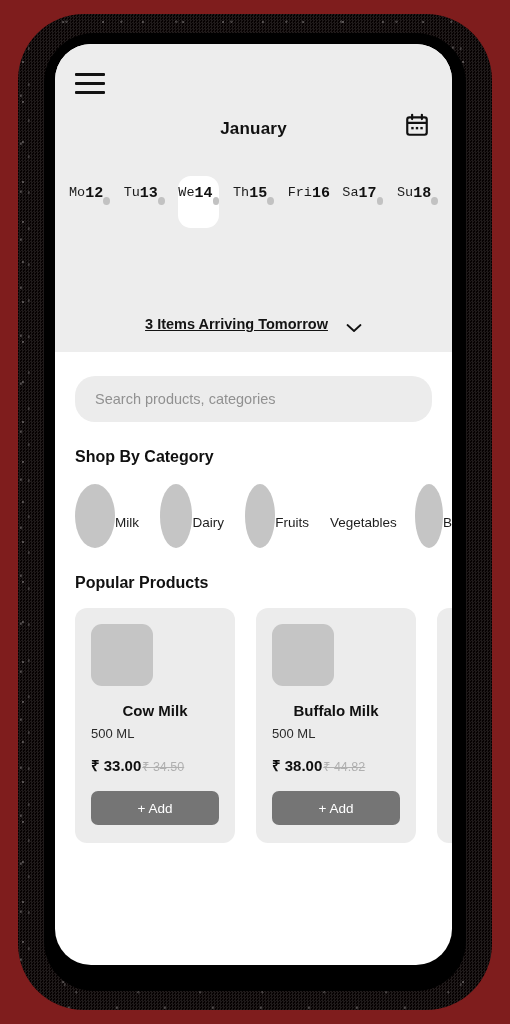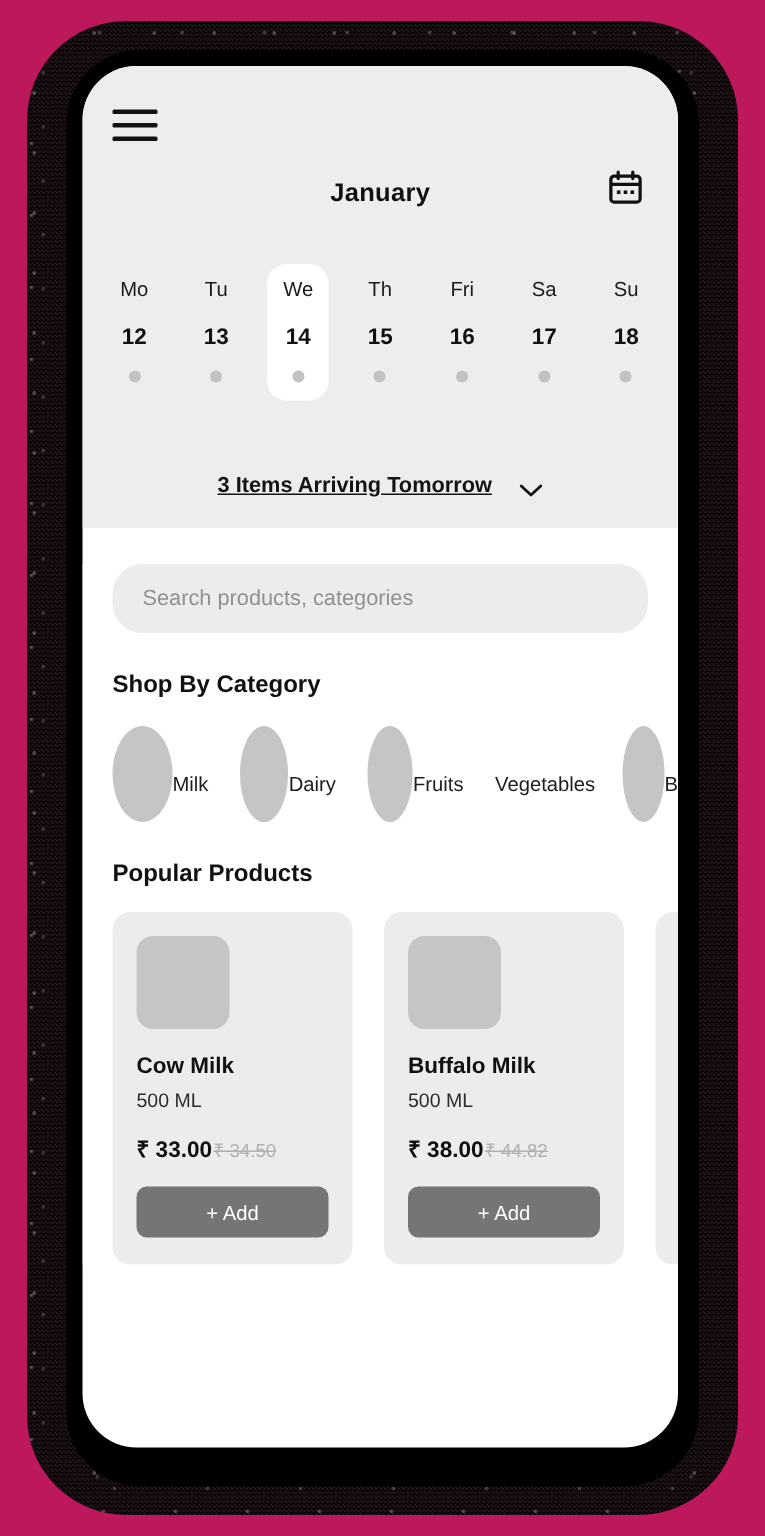--- a/index.html
+++ b/index.html
@@ -13,21 +13,21 @@
   body {
     font-family: "Liberation Sans", sans-serif;
     position: relative;
   }
 
   
   #phone-frame {
     position: absolute;
     left: 0; top: 0;
     width: 510px; height: 1024px;
-    background: #be185d;
+    background: #7f1d1d;
   }
   
   #frame-noise {
     position: absolute;
     left: 18px; top: 14px;
     width: 474px; height: 996px;
     border-radius: 66px;
     background:
       repeating-conic-gradient(#1a1a1a 0% 25%, #000 0% 50%) 0 0 / 3px 3px,
       radial-gradient(ellipse at 50% 50%, rgba(255,255,255,0.00) 58%, rgba(190,190,190,0.30) 74%, rgba(120,120,120,0.12) 86%, rgba(0,0,0,0) 96%);
@@ -114,23 +114,24 @@
     position: absolute;
     top: 132px; left: 14px; right: 14px;
     display: flex;
     justify-content: space-between;
   }
   .day-cell {
     width: 41px;
     padding: 9px 0 12px;
     border-radius: 13px;
     display: flex;
-    flex-direction: column;
+    flex-direction: row;
     align-items: center;
     cursor: pointer;
+    font-family: Liberation Mono, monospace;
   }
   .day-cell.selected { background: #ffffff; }
   .day-name {
     font-size: 13.5px;
     color: #1b1b1b;
     margin-bottom: 16px;
   }
   .day-num {
     font-size: 15px;
     font-weight: bold;
@@ -239,20 +240,21 @@
   .prod-img {
     width: 62px; height: 62px;
     border-radius: 11px;
     background: #c5c5c5;
   }
   .prod-name {
     margin-top: 16px;
     font-size: 15px;
     font-weight: bold;
     color: #111;
+    text-align: center;
   }
   .prod-size {
     margin-top: 7px;
     font-size: 13px;
     color: #2b2b2b;
   }
   .price-row {
     margin-top: 14px;
     display: flex;
     align-items: baseline;

